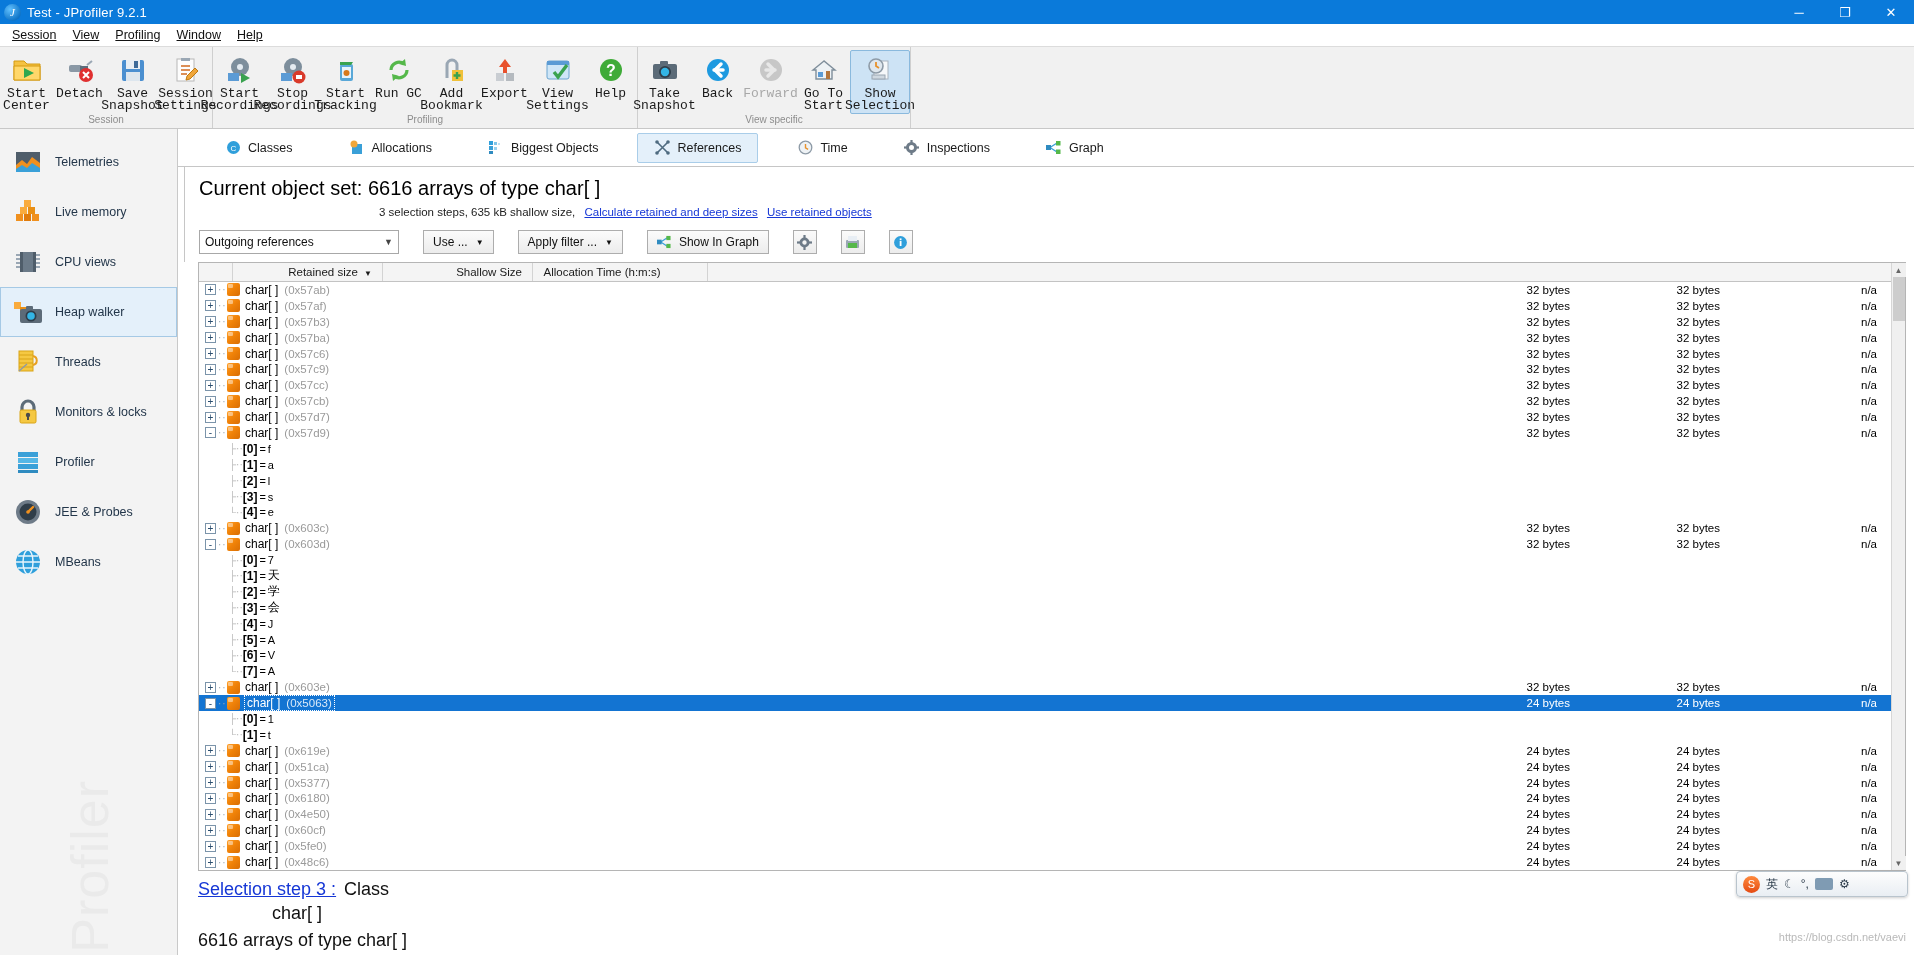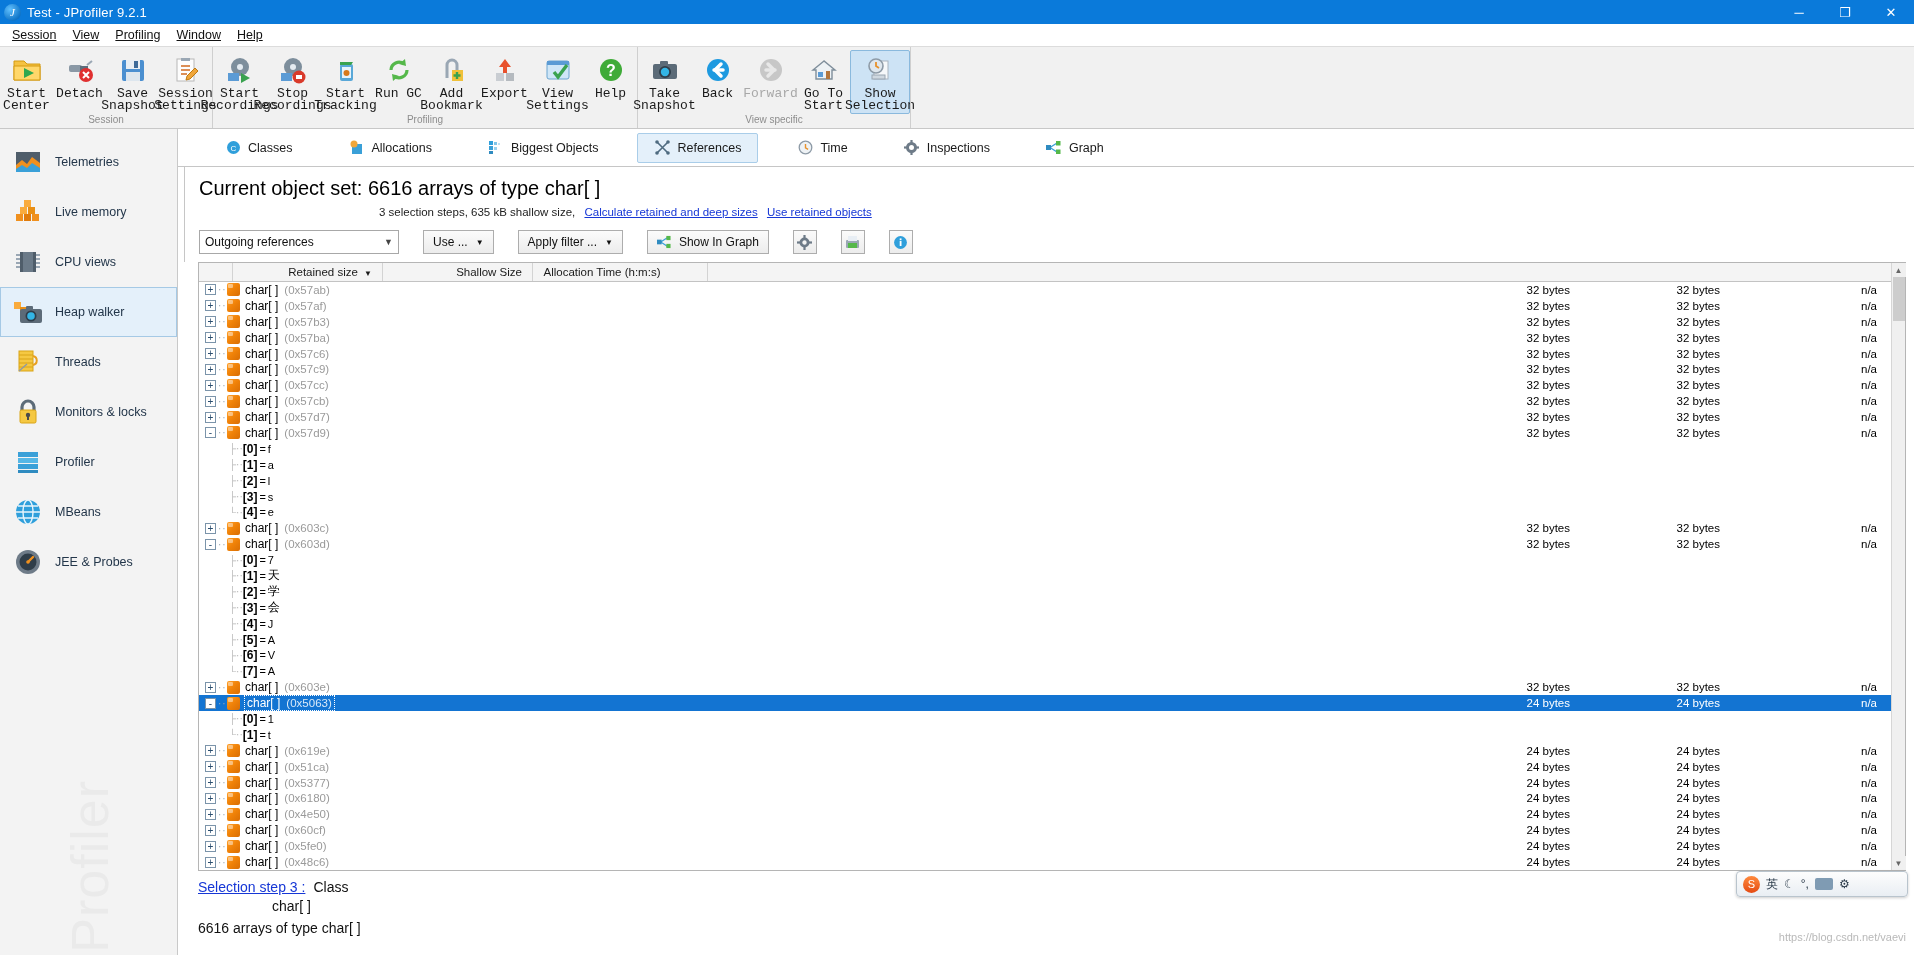--- a/index.html
+++ b/index.html
@@ -247,21 +247,21 @@
   .vscroll .arrow { height: 14px; width: 14px; display:flex; align-items:center; justify-content:center; color:#666; font-size:8px; background:#f0f0f0; }
   .vscroll .track { flex: 1; width: 14px; position: relative; }
   .vscroll .thumb { position:absolute; left:1px; right:1px; top:0; height:44px; background:#cdcdcd; }
 
   
   .bottom {
     height: 84px; min-height: 84px;
     margin-left: 20px;
     padding: 8px 0 0 0;
     background: #fff;
-    font-size: 14px; color: #111;
+    font-size: 18px; color: #111;
     font-family: "Liberation Sans", sans-serif;
   }
   .bt-line { display: flex; align-items: baseline; margin-bottom: 3px; }
   .bt-step { color: #1637d6; text-decoration: underline; margin-right: 8px; }
   .bt-indent { margin-left: 74px; }
   .bt-summary { margin-top: 6px; }
 
   
   .ime {
     position: absolute; right: 6px; bottom: 58px;
@@ -618,38 +618,38 @@
             <rect x="5" y="17" width="20" height="5" fill="#3aa0d8"></rect>
             <rect x="5" y="23" width="20" height="3" fill="#2f8bc0"></rect>
           </svg>
         </div>
         <span>Profiler</span>
       </div>
 
       <div class="side-item">
         <div class="sico">
           <svg width="30" height="30" viewBox="0 0 30 30">
-            <circle cx="15" cy="15" r="12" fill="#2f9fdb"></circle>
-            <ellipse cx="15" cy="15" rx="5" ry="12" fill="none" stroke="#e8f5fc" stroke-width="1.4"></ellipse>
-            <path d="M3 15h24M5 9h20M5 21h20" stroke="#e8f5fc" stroke-width="1.4"></path>
-          </svg>
-        </div>
-        <span>MBeans</span>
-      </div>
-
-      <div class="side-item">
-        <div class="sico">
-          <svg width="30" height="30" viewBox="0 0 30 30">
             <circle cx="15" cy="15" r="12" fill="#6e7b88"></circle>
             <circle cx="15" cy="15" r="8.5" fill="#2f3d49"></circle>
             <path d="M15 15l5-5" stroke="#f0901e" stroke-width="2.4" stroke-linecap="round"></path>
             <circle cx="15" cy="15" r="1.8" fill="#f0901e"></circle>
           </svg>
         </div>
         <span>JEE &amp; Probes</span>
+      </div>
+
+      <div class="side-item">
+        <div class="sico">
+          <svg width="30" height="30" viewBox="0 0 30 30">
+            <circle cx="15" cy="15" r="12" fill="#2f9fdb"></circle>
+            <ellipse cx="15" cy="15" rx="5" ry="12" fill="none" stroke="#e8f5fc" stroke-width="1.4"></ellipse>
+            <path d="M3 15h24M5 9h20M5 21h20" stroke="#e8f5fc" stroke-width="1.4"></path>
+          </svg>
+        </div>
+        <span>MBeans</span>
       </div>
 
       <div class="side-watermark">Profiler</div>
     </div>
 
     <div class="content">
 
       <div class="viewtabs">
         <div class="vtab">
           <div class="vico">

